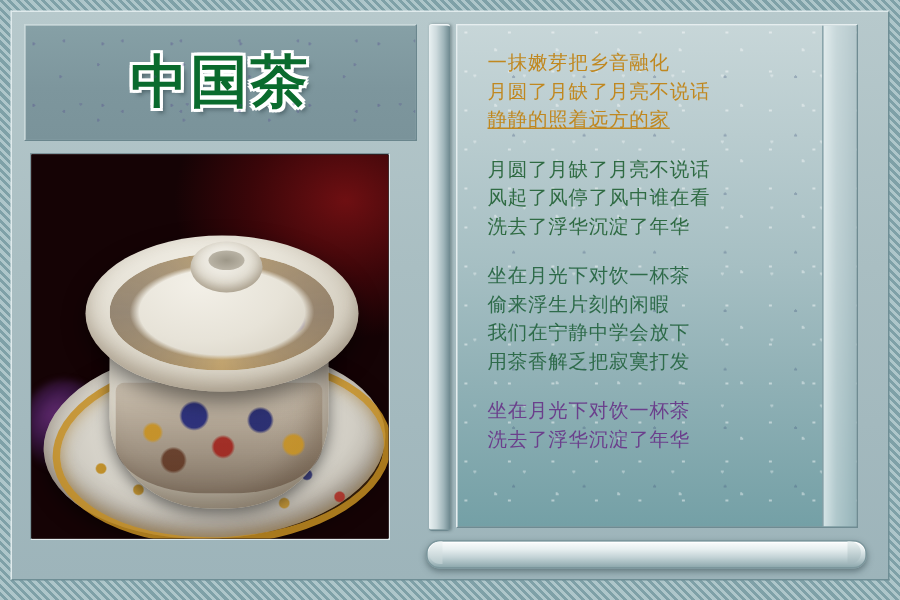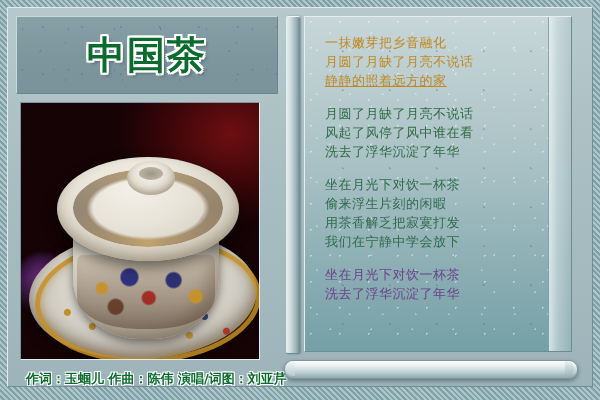--- a/index.html
+++ b/index.html
@@ -249,21 +249,20 @@
         <div class="ph" id="ph-saucer-pat"></div>
         <div class="ph" id="ph-saucer-pat2"></div>
         <div class="ph" id="ph-cupbody"></div>
         <div class="ph" id="ph-cupband"></div>
         <div class="ph" id="ph-lid"></div>
         <div class="ph" id="ph-lidring"></div>
         <div class="ph" id="ph-knob"></div>
         <div class="ph" id="ph-knobhole"></div>
       </div>
 
-      <div id="credits">作词：玉蝈儿 作曲：陈伟 演唱/词图：刘亚芹</div>
     </div>
 
     <div id="vdiv"></div>
 
     <div id="poempanel">
       <div id="poeminner">
 
         <div class="stanza s1">
           <div class="line" style="color: rgb(192, 136, 32);">一抹嫩芽把乡音融化</div>
           <div class="line" style="color: rgb(192, 136, 32);">月圆了月缺了月亮不说话</div>
@@ -272,22 +271,22 @@
 
         <div class="stanza s2">
           <div class="line" style="color: rgb(47, 107, 67);">月圆了月缺了月亮不说话</div>
           <div class="line" style="color: rgb(47, 107, 67);">风起了风停了风中谁在看</div>
           <div class="line" style="color: rgb(47, 107, 67);">洗去了浮华沉淀了年华</div>
         </div>
 
         <div class="stanza s3">
           <div class="line" style="color: rgb(46, 107, 74);">坐在月光下对饮一杯茶</div>
           <div class="line" style="color: rgb(46, 107, 74);">偷来浮生片刻的闲暇</div>
+          <div class="line" style="color: rgb(46, 107, 74);">我们在宁静中学会放下</div>
           <div class="line" style="color: rgb(46, 107, 74);">用茶香解乏把寂寞打发</div>
-          <div class="line" style="color: rgb(46, 107, 74);">我们在宁静中学会放下</div>
         </div>
 
         <div class="stanza s4">
           <div class="line" style="color: rgb(107, 63, 140);">坐在月光下对饮一杯茶</div>
           <div class="line" style="color: rgb(107, 63, 140);">洗去了浮华沉淀了年华</div>
 
         </div>
 
       </div>
       <div id="rstrip"></div>

